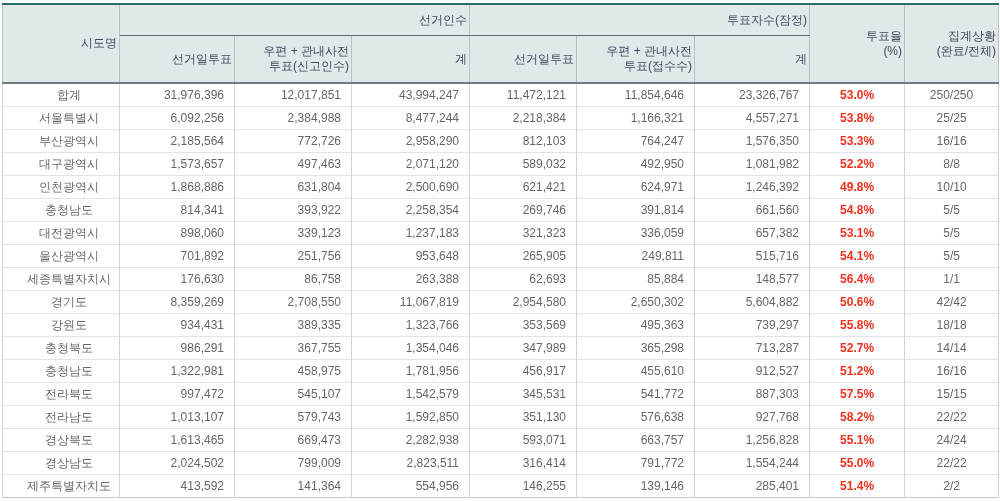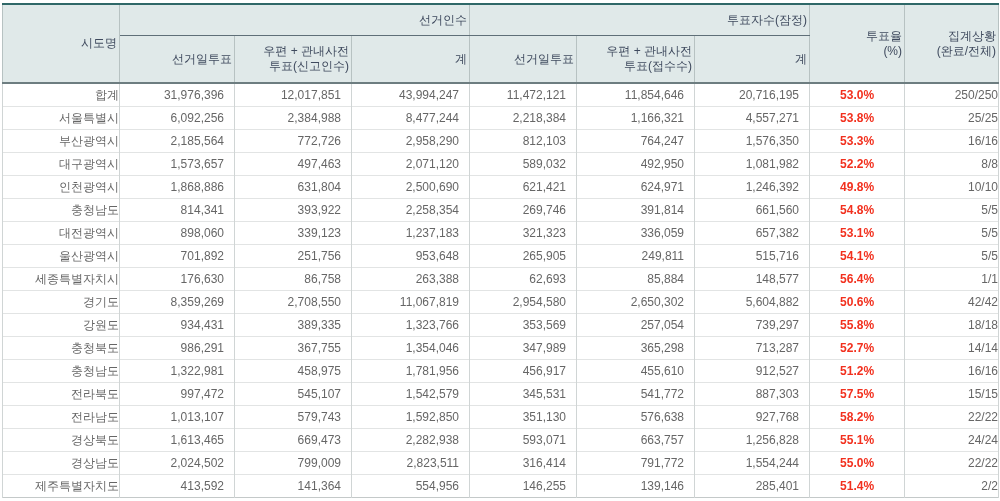--- a/index.html
+++ b/index.html
@@ -48,24 +48,24 @@
     font-size:12px;
     height:22px;
     border-left:1px solid var(--c-vline);
     border-right:1px solid var(--c-vline);
     border-top:1px solid var(--c-hline);
     padding:0;
     overflow:hidden;
     white-space:nowrap;
   }
   tbody tr:first-child td{border-top:2px solid var(--c-headbottom);}
-  td.region{text-align:right;padding-left:16px;}
+  td.region{text-align:center;padding-left:16px;}
   td.num{text-align:right;padding-right:10px;}
   td.turnout{text-align:center;color:var(--c-red);font-weight:bold;}
-  td.status{text-align:right;}
+  td.status{text-align:center;}
 </style>
 </head>
 <body>
 
 <div class="wrap">
   <table class="results">
     <colgroup>
       <col style="width:117px">
         <col style="width:115px">
         <col style="width:117px">
@@ -98,21 +98,21 @@
       </tr>
     </thead>
     <tbody>
         <tr>
           <td class="region">합계</td>
           <td class="num">31,976,396</td>
           <td class="num">12,017,851</td>
           <td class="num">43,994,247</td>
           <td class="num">11,472,121</td>
           <td class="num">11,854,646</td>
-          <td class="num">20,716,195</td>
+          <td class="num">23,326,767</td>
           <td class="turnout">53.0%</td>
           <td class="status">250/250</td>
         </tr>
         <tr>
           <td class="region">서울특별시</td>
           <td class="num">6,092,256</td>
           <td class="num">2,384,988</td>
           <td class="num">8,477,244</td>
           <td class="num">2,218,384</td>
           <td class="num">1,166,321</td>
@@ -207,21 +207,21 @@
           <td class="num">5,604,882</td>
           <td class="turnout">50.6%</td>
           <td class="status">42/42</td>
         </tr>
         <tr>
           <td class="region">강원도</td>
           <td class="num">934,431</td>
           <td class="num">389,335</td>
           <td class="num">1,323,766</td>
           <td class="num">353,569</td>
-          <td class="num">257,054</td>
+          <td class="num">495,363</td>
           <td class="num">739,297</td>
           <td class="turnout">55.8%</td>
           <td class="status">18/18</td>
         </tr>
         <tr>
           <td class="region">충청북도</td>
           <td class="num">986,291</td>
           <td class="num">367,755</td>
           <td class="num">1,354,046</td>
           <td class="num">347,989</td>

